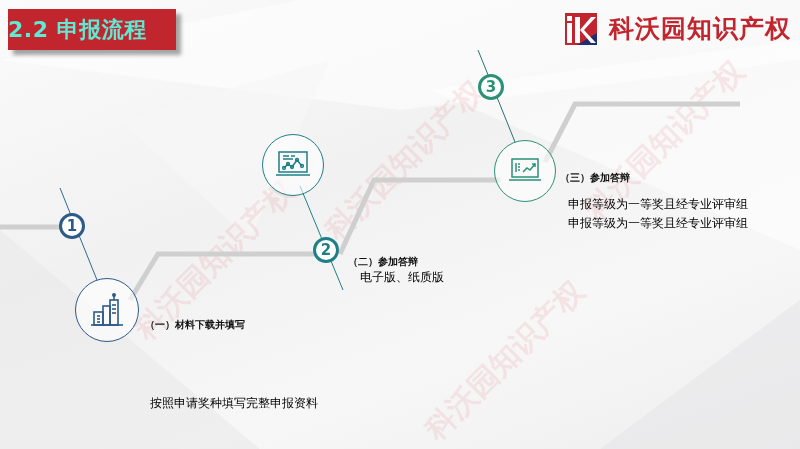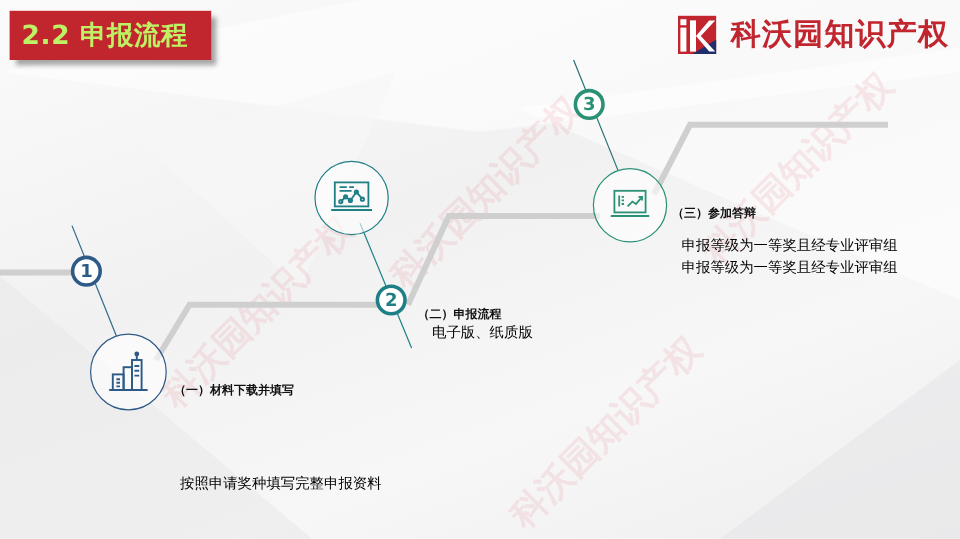--- a/index.html
+++ b/index.html
@@ -7,22 +7,22 @@
   body {
     position: relative;
     font-family: "DejaVu Sans", "Liberation Sans", sans-serif;
     background: linear-gradient(160deg, #fbfbfb 0%, #f1f1f2 40%, #f7f7f8 70%, #eeeeef 100%);
   }
   .bg-facet { position: absolute; inset: 0; pointer-events: none; }
   .title-box {
     position: absolute; left: 8px; top: 9px; width: 168px; height: 41px;
     background: #c1262f;
     box-shadow: 5px 5px 4px rgba(0,0,0,0.35);
-    color: #bef264; font-weight: bold; font-size: 22px;
-    display: flex; align-items: center; padding-left: 10px;
+    color: #5eead4; font-weight: bold; font-size: 22px;
+    display: flex; align-items: center; 
     letter-spacing: 0.5px;
   }
   .brand { position: absolute; left: 565px; top: 12px; display: flex; align-items: center; }
   .brand-logo { width: 32px; height: 32px; position: relative; }
   .brand-text { margin-left: 12px; color: #c1262f; font-weight: bold; font-size: 25px; letter-spacing: 1px; }
   svg.lines { position: absolute; left: 0; top: 0; }
   .num-badge {
     position: absolute; width: 26px; height: 26px; border-radius: 50%;
     border: 3px solid; background: #fff;
     display: flex; align-items: center; justify-content: center;
@@ -113,21 +113,21 @@
     <line x1="8" y1="9" x2="18" y2="9"></line>
     <polyline points="9,18 13,14 17,17 22,10 27,16"></polyline>
     <circle cx="9" cy="18" r="1.4"></circle>
       <circle cx="13" cy="14" r="1.4"></circle>
       <circle cx="17" cy="17" r="1.4"></circle>
       <circle cx="22" cy="10" r="1.4"></circle>
       <circle cx="27" cy="16" r="1.4"></circle>
   </svg>
 </div>
 <div class="num-badge" style="left:313px; top:237px; border-color:#1f7f86; color:#1f7f86;">2</div>
-<div class="step-title" style="left:348px; top:255px;">（二）申报流程</div>
+<div class="step-title" style="left:348px; top:255px;">（二）参加答辩</div>
 <div class="step-desc" style="left:360px; top:268px;">电子版、纸质版</div>
 
 <div class="num-badge" style="left:478px; top:74px; border-color:#2a9176; color:#2a9176;">3</div>
 <div class="icon-circle" style="left:494px; top:140px; width:62px; height:62px; border-color:#2a9176;">
   <svg width="34" height="28" viewBox="0 0 34 28" fill="none" stroke="#2a9176" stroke-width="1.5">
     <rect x="4" y="2" width="26" height="18"></rect>
     <line x1="1" y1="23" x2="33" y2="23"></line>
     <line x1="8" y1="6" x2="8" y2="15"></line>
     <line x1="10" y1="7" x2="12" y2="7"></line>
       <line x1="10" y1="10" x2="12" y2="10"></line>

